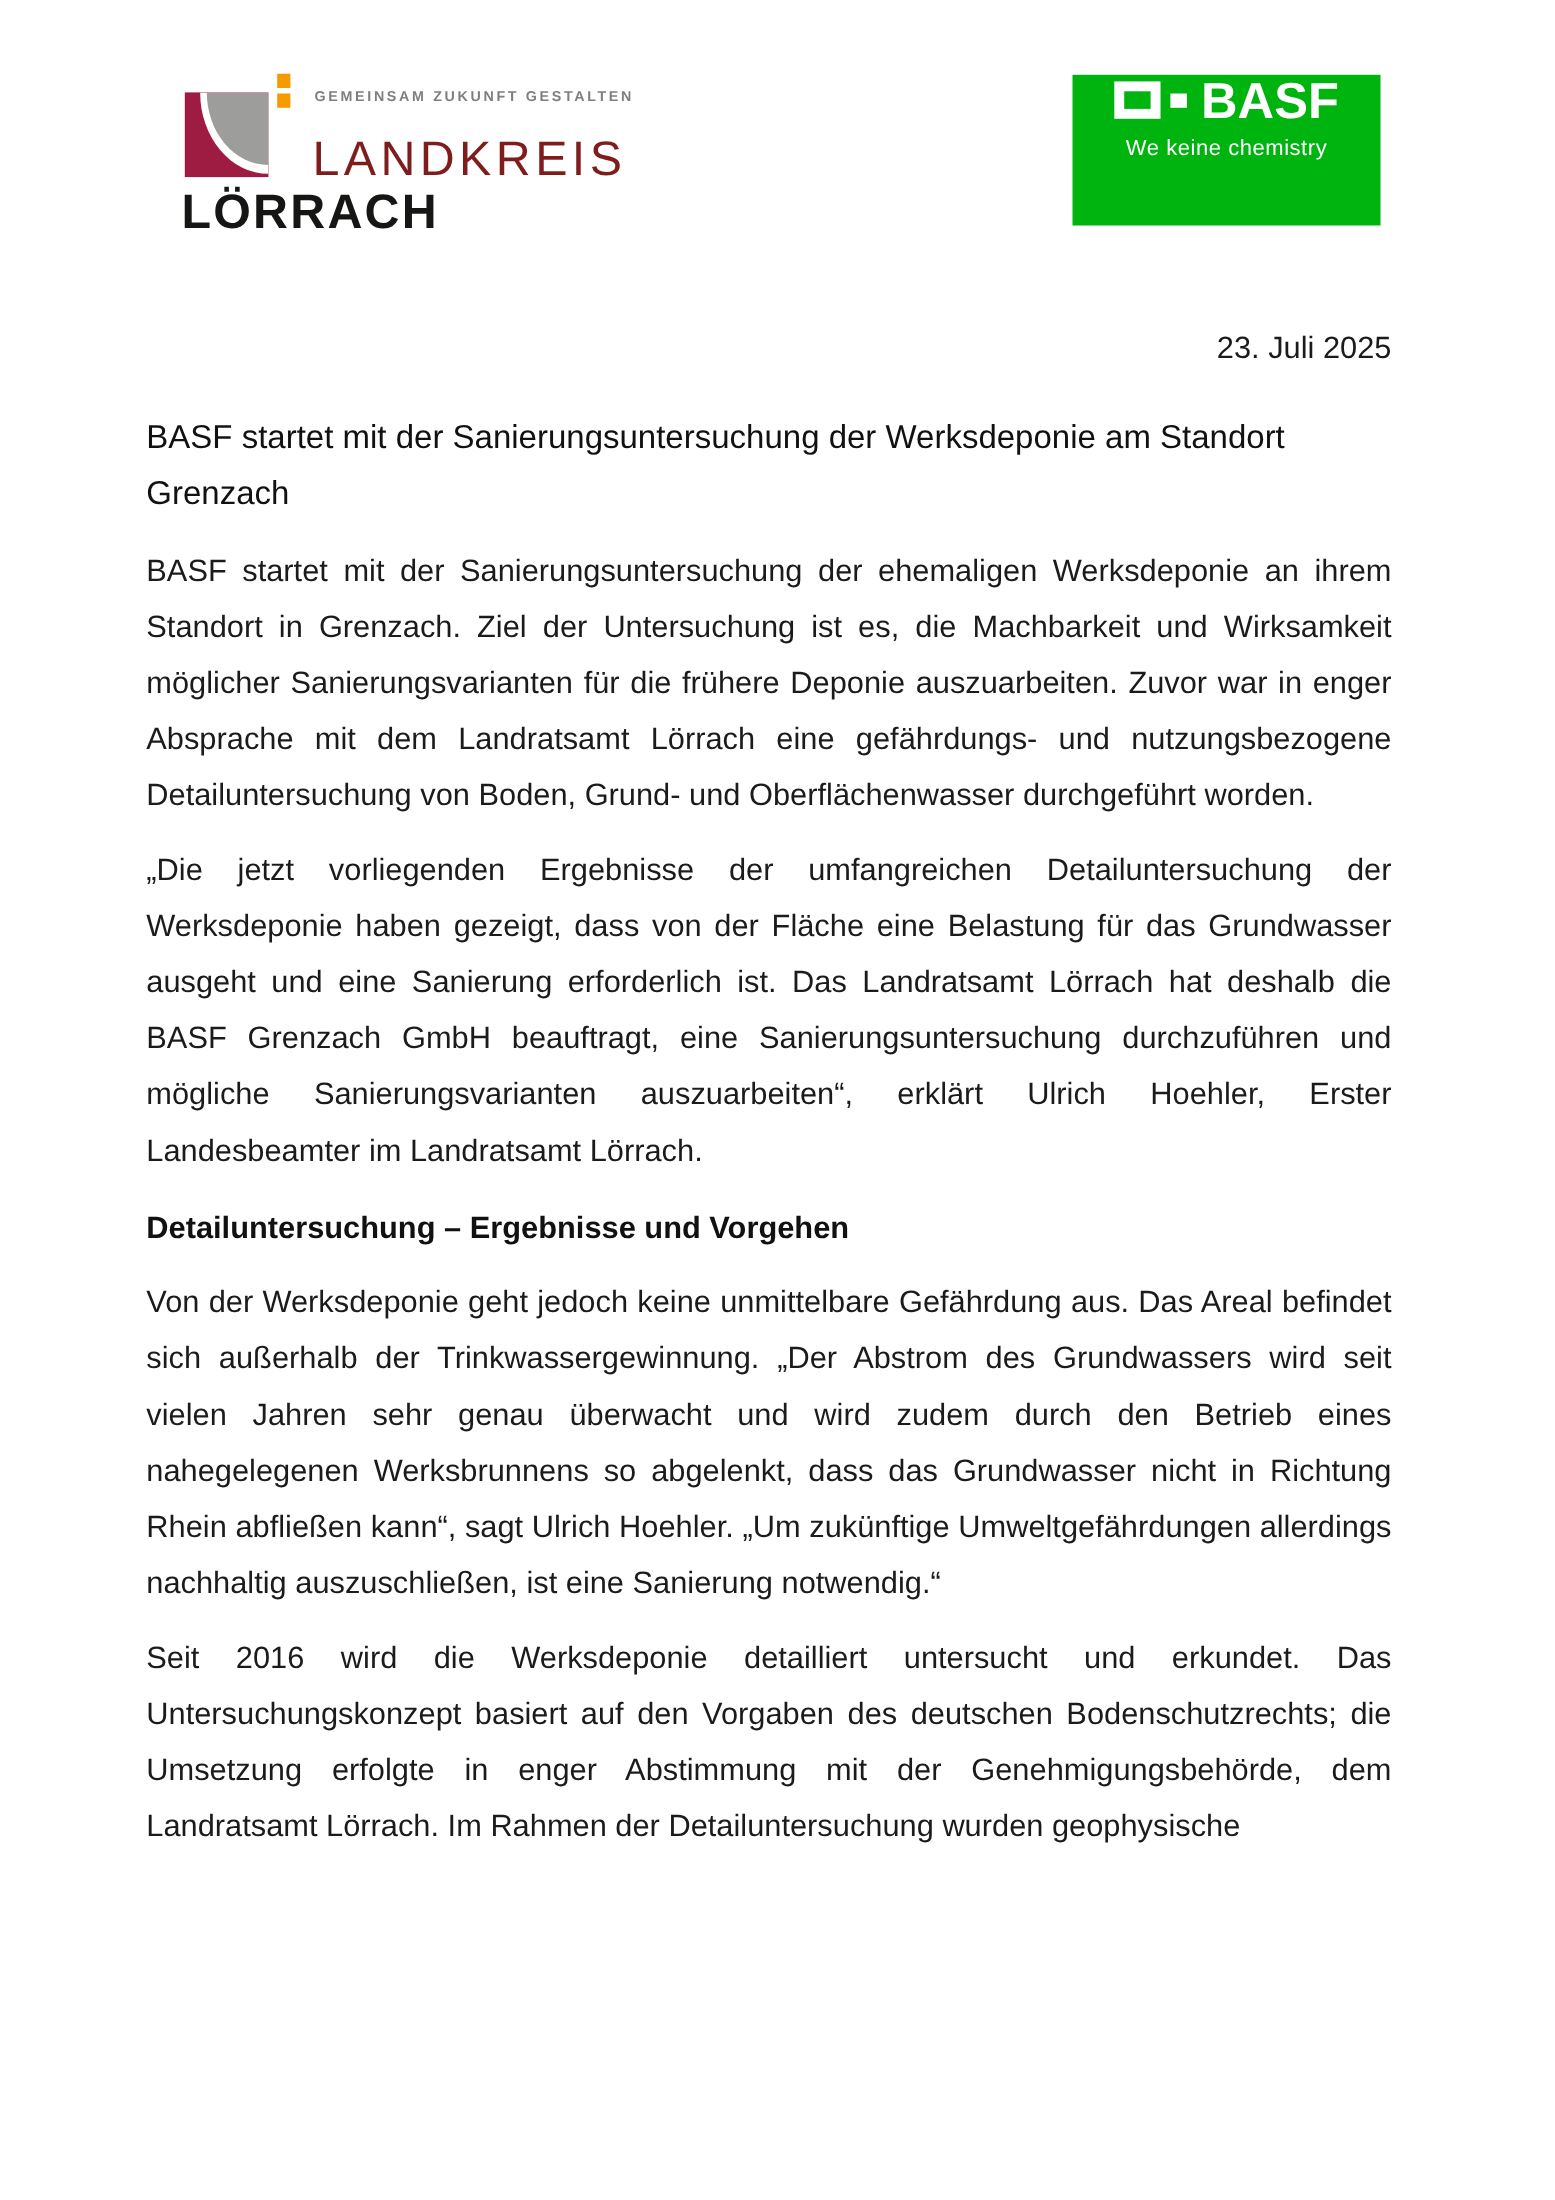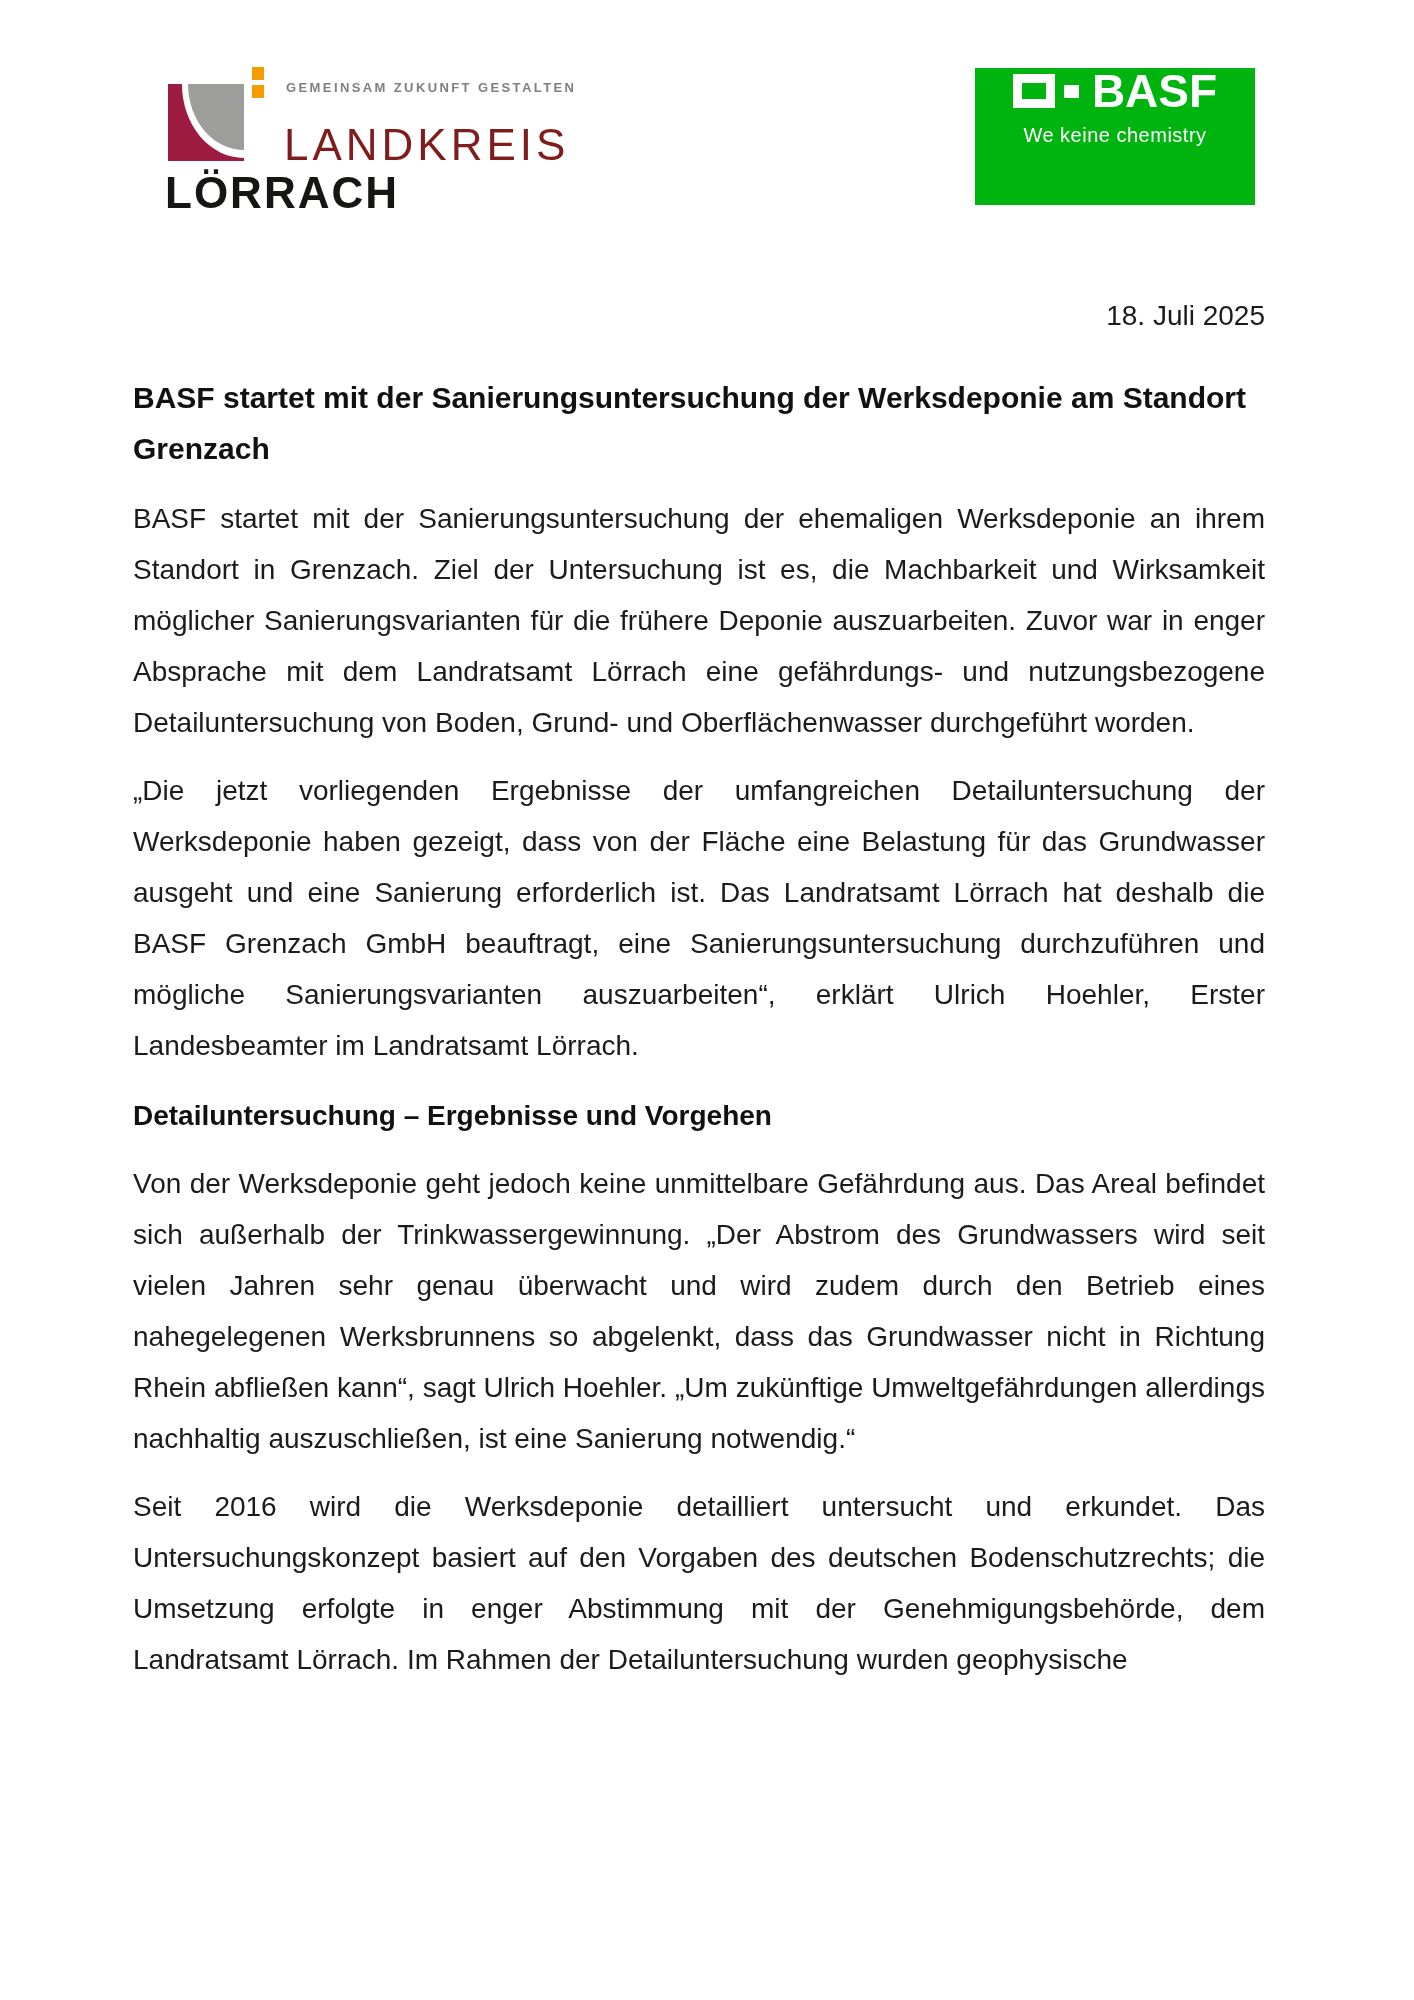--- a/index.html
+++ b/index.html
@@ -36,21 +36,21 @@
   .basf-mark-dot{width:15px;height:13px;background:#ffffff;margin-left:9px;}
   .basf-word{color:#ffffff;font-weight:700;font-size:46px;letter-spacing:0px;
     margin-left:13px;line-height:1;}
   .basf-tagline{color:#ffffff;font-size:20px;margin-top:10px;letter-spacing:.5px;}
 
   
   .doc{position:absolute;left:133px;top:296px;width:1132px;}
   .doc-date{text-align:right;font-size:28px;line-height:40px;}
   .doc-subject{margin-top:70px;font-size:28px;line-height:51px;
     text-decoration:underline;text-decoration-thickness:2px;text-underline-offset:6px;}
-  .doc-title{margin-top:36px;font-size:30px;line-height:51px;font-weight:700;color:#111;}
+  .doc-title{margin-top:36px;font-size:30px;line-height:51px;font-weight:400;color:#111;}
   .doc p.body-par{margin:0;font-size:28px;line-height:51px;text-align:justify;
     margin-top:17px;}
   .doc p.first-par{margin-top:19px;}
   .doc .section-heading{margin-top:19px;font-size:28px;line-height:51px;font-weight:700;color:#111;}
 </style>
 </head>
 <body>
 
 <header class="lk-logo">
 
@@ -70,21 +70,21 @@
       <div class="basf-mark-dot"></div>
       <div class="basf-word">BASF</div>
     </div>
     <div class="basf-tagline">We keine chemistry</div>
   </div>
 
 </header>
 
 <main class="doc">
 
-  <div class="doc-date">18. Juli 2025</div>
+  <div class="doc-date">23. Juli 2025</div>
 
 
   <div class="doc-title">BASF startet mit der Sanierungsuntersuchung der Werksdeponie am Standort Grenzach</div>
 
   <p class="body-par first-par">BASF startet mit der Sanierungsuntersuchung der ehemaligen Werksdeponie an ihrem Standort in Grenzach. Ziel der Untersuchung ist es, die Machbarkeit und Wirksamkeit möglicher Sanierungsvarianten für die frühere Deponie auszuarbeiten. Zuvor war in enger Absprache mit dem Landratsamt Lörrach eine gefährdungs- und nutzungsbezogene Detailuntersuchung von Boden, Grund- und Oberflächenwasser durchgeführt worden.</p>
 
   <p class="body-par">„Die jetzt vorliegenden Ergebnisse der umfangreichen Detailuntersuchung der Werksdeponie haben gezeigt, dass von der Fläche eine Belastung für das Grundwasser ausgeht und eine Sanierung erforderlich ist. Das Landratsamt Lörrach hat deshalb die BASF Grenzach GmbH beauftragt, eine Sanierungsuntersuchung durchzuführen und mögliche Sanierungsvarianten auszuarbeiten“, erklärt Ulrich Hoehler, Erster Landesbeamter im Landratsamt Lörrach.</p>
 
   <div class="section-heading">Detailuntersuchung – Ergebnisse und Vorgehen</div>
 

